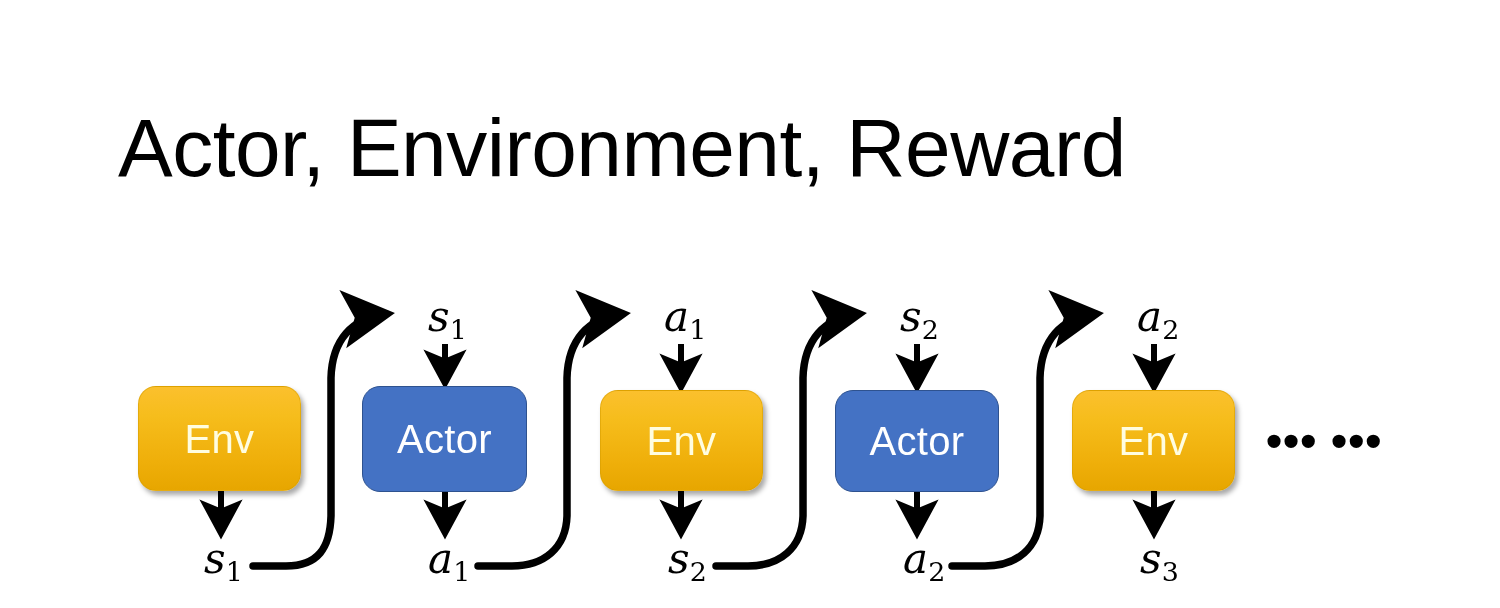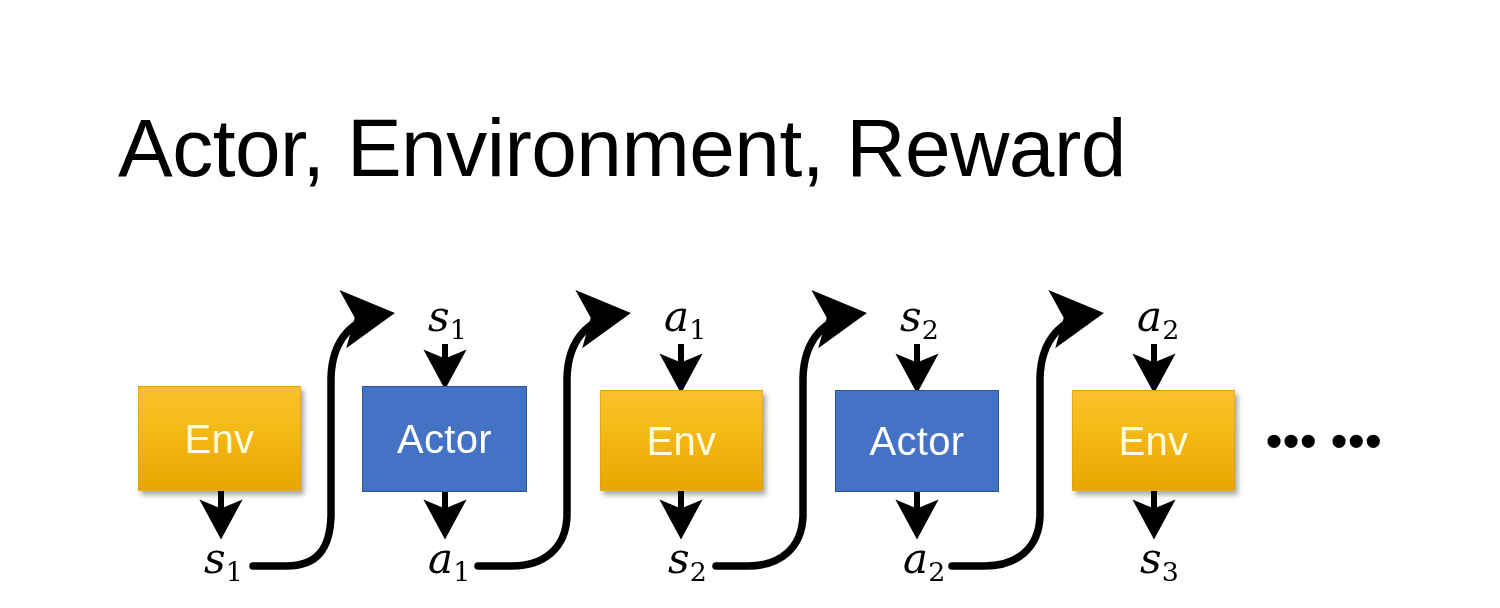--- a/index.html
+++ b/index.html
@@ -64,20 +64,21 @@
     box-sizing: border-box;
     display: flex;
     align-items: center;
     justify-content: center;
     font-family: "Liberation Sans", sans-serif;
     font-size: 40px;
     font-weight: 400;
     line-height: 1;
     letter-spacing: 0.3px;
     user-select: none;
+    border-radius: 18px;
   }
   .node-env {
     background: linear-gradient(180deg, #FBC02D 0%, #F6BD1C 28%, #EFAF0A 72%, #E7A600 100%);
     color: #FFFDE0;
     box-shadow: 3px 4px 5px rgba(0,0,0,0.34);
     border: 1px solid rgba(214,157,0,0.55);
   }
   .node-actor {
     background: #4472C4;
     color: #FFFFFF;

